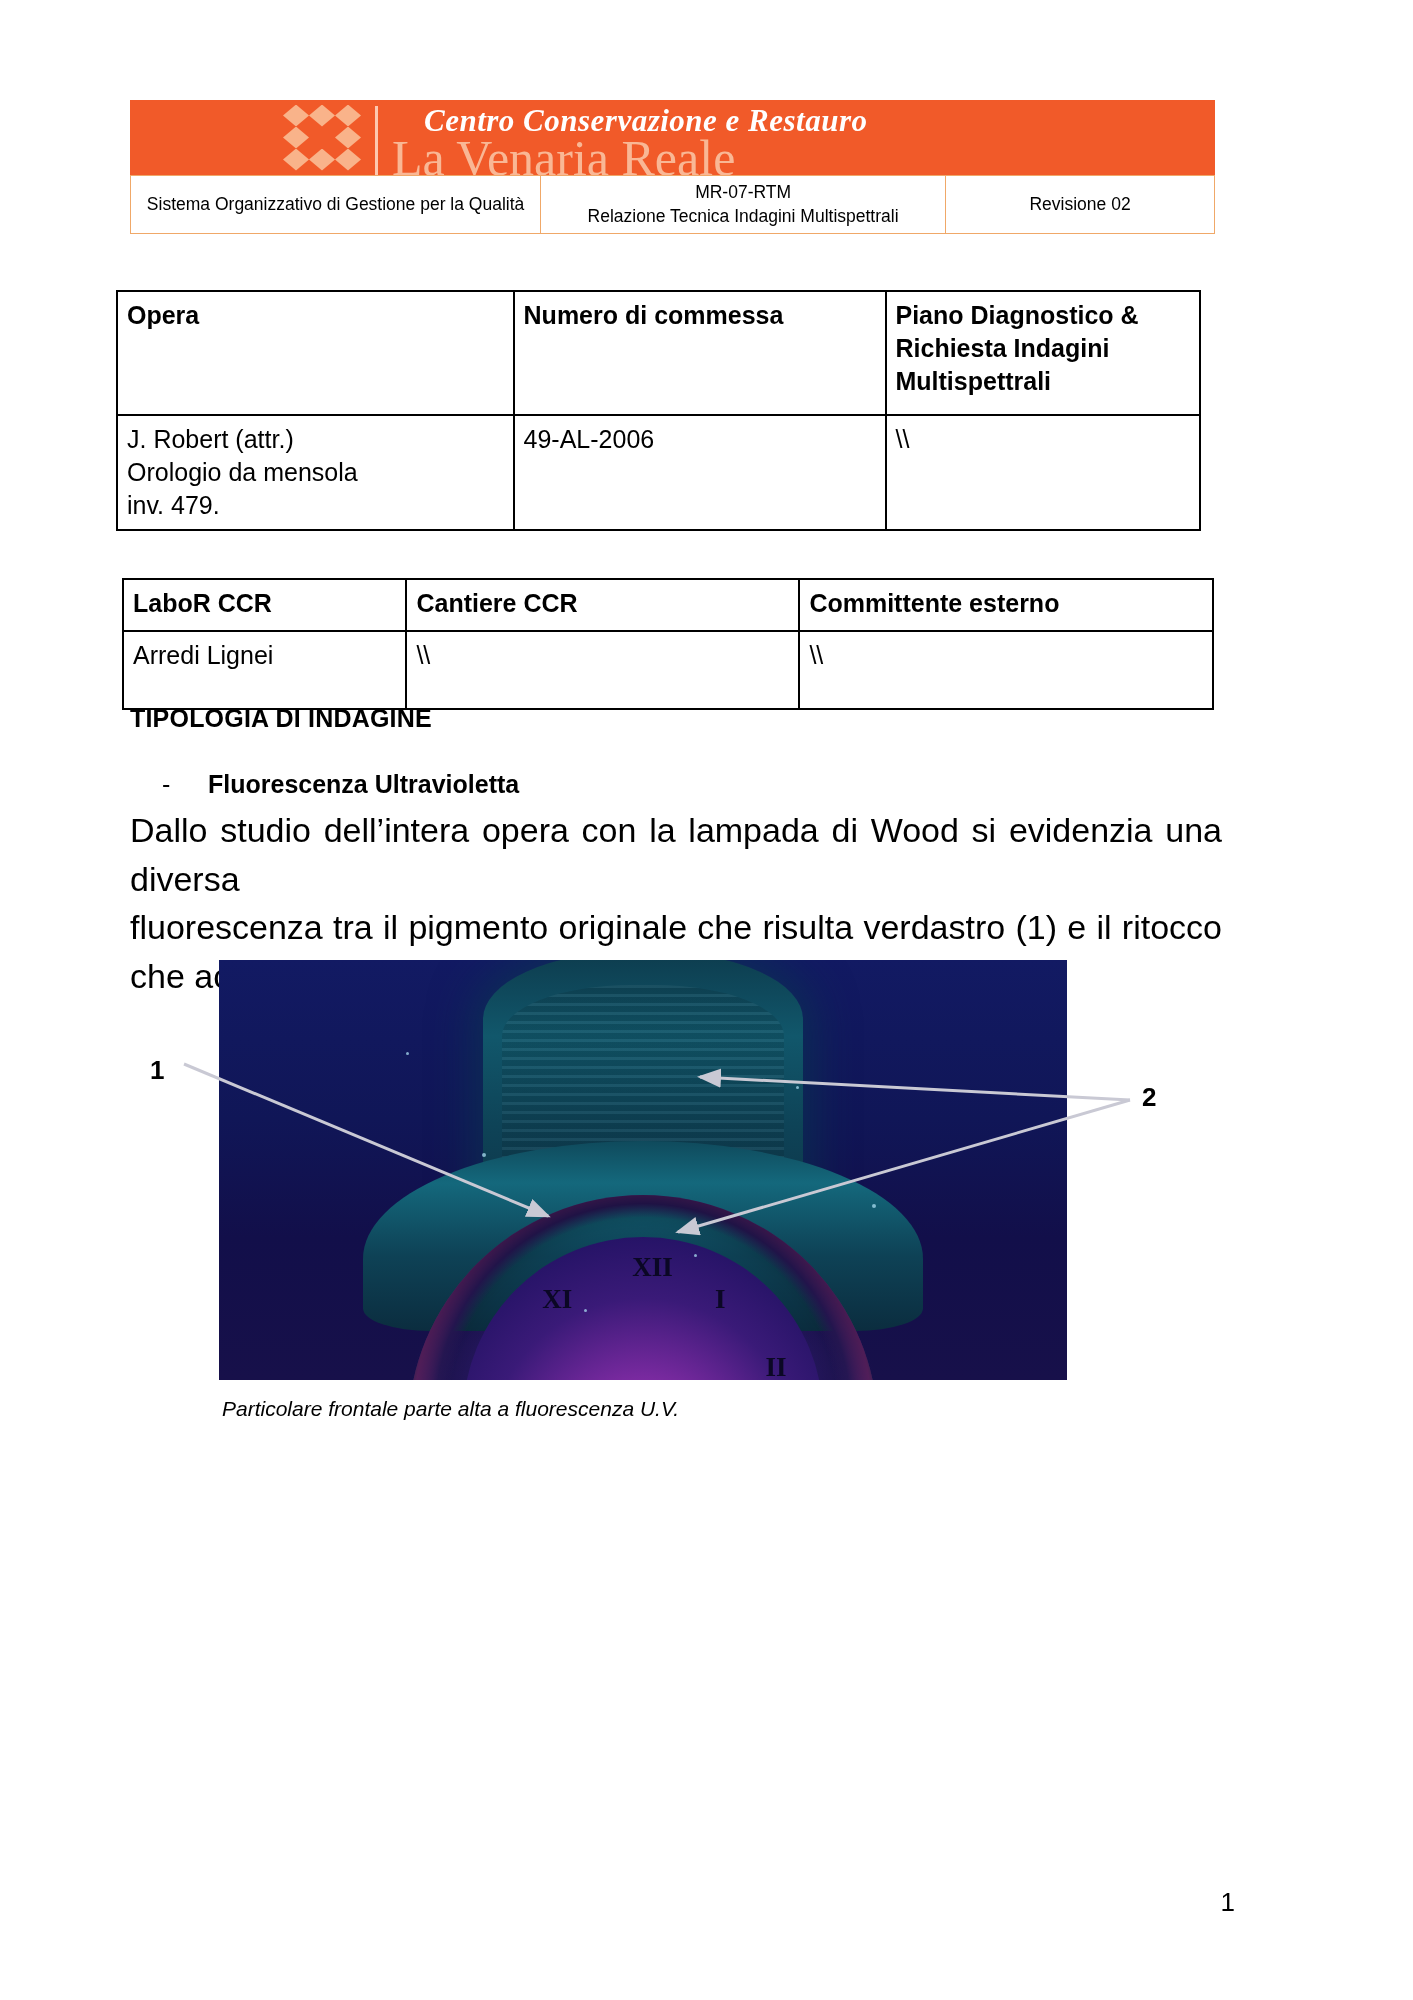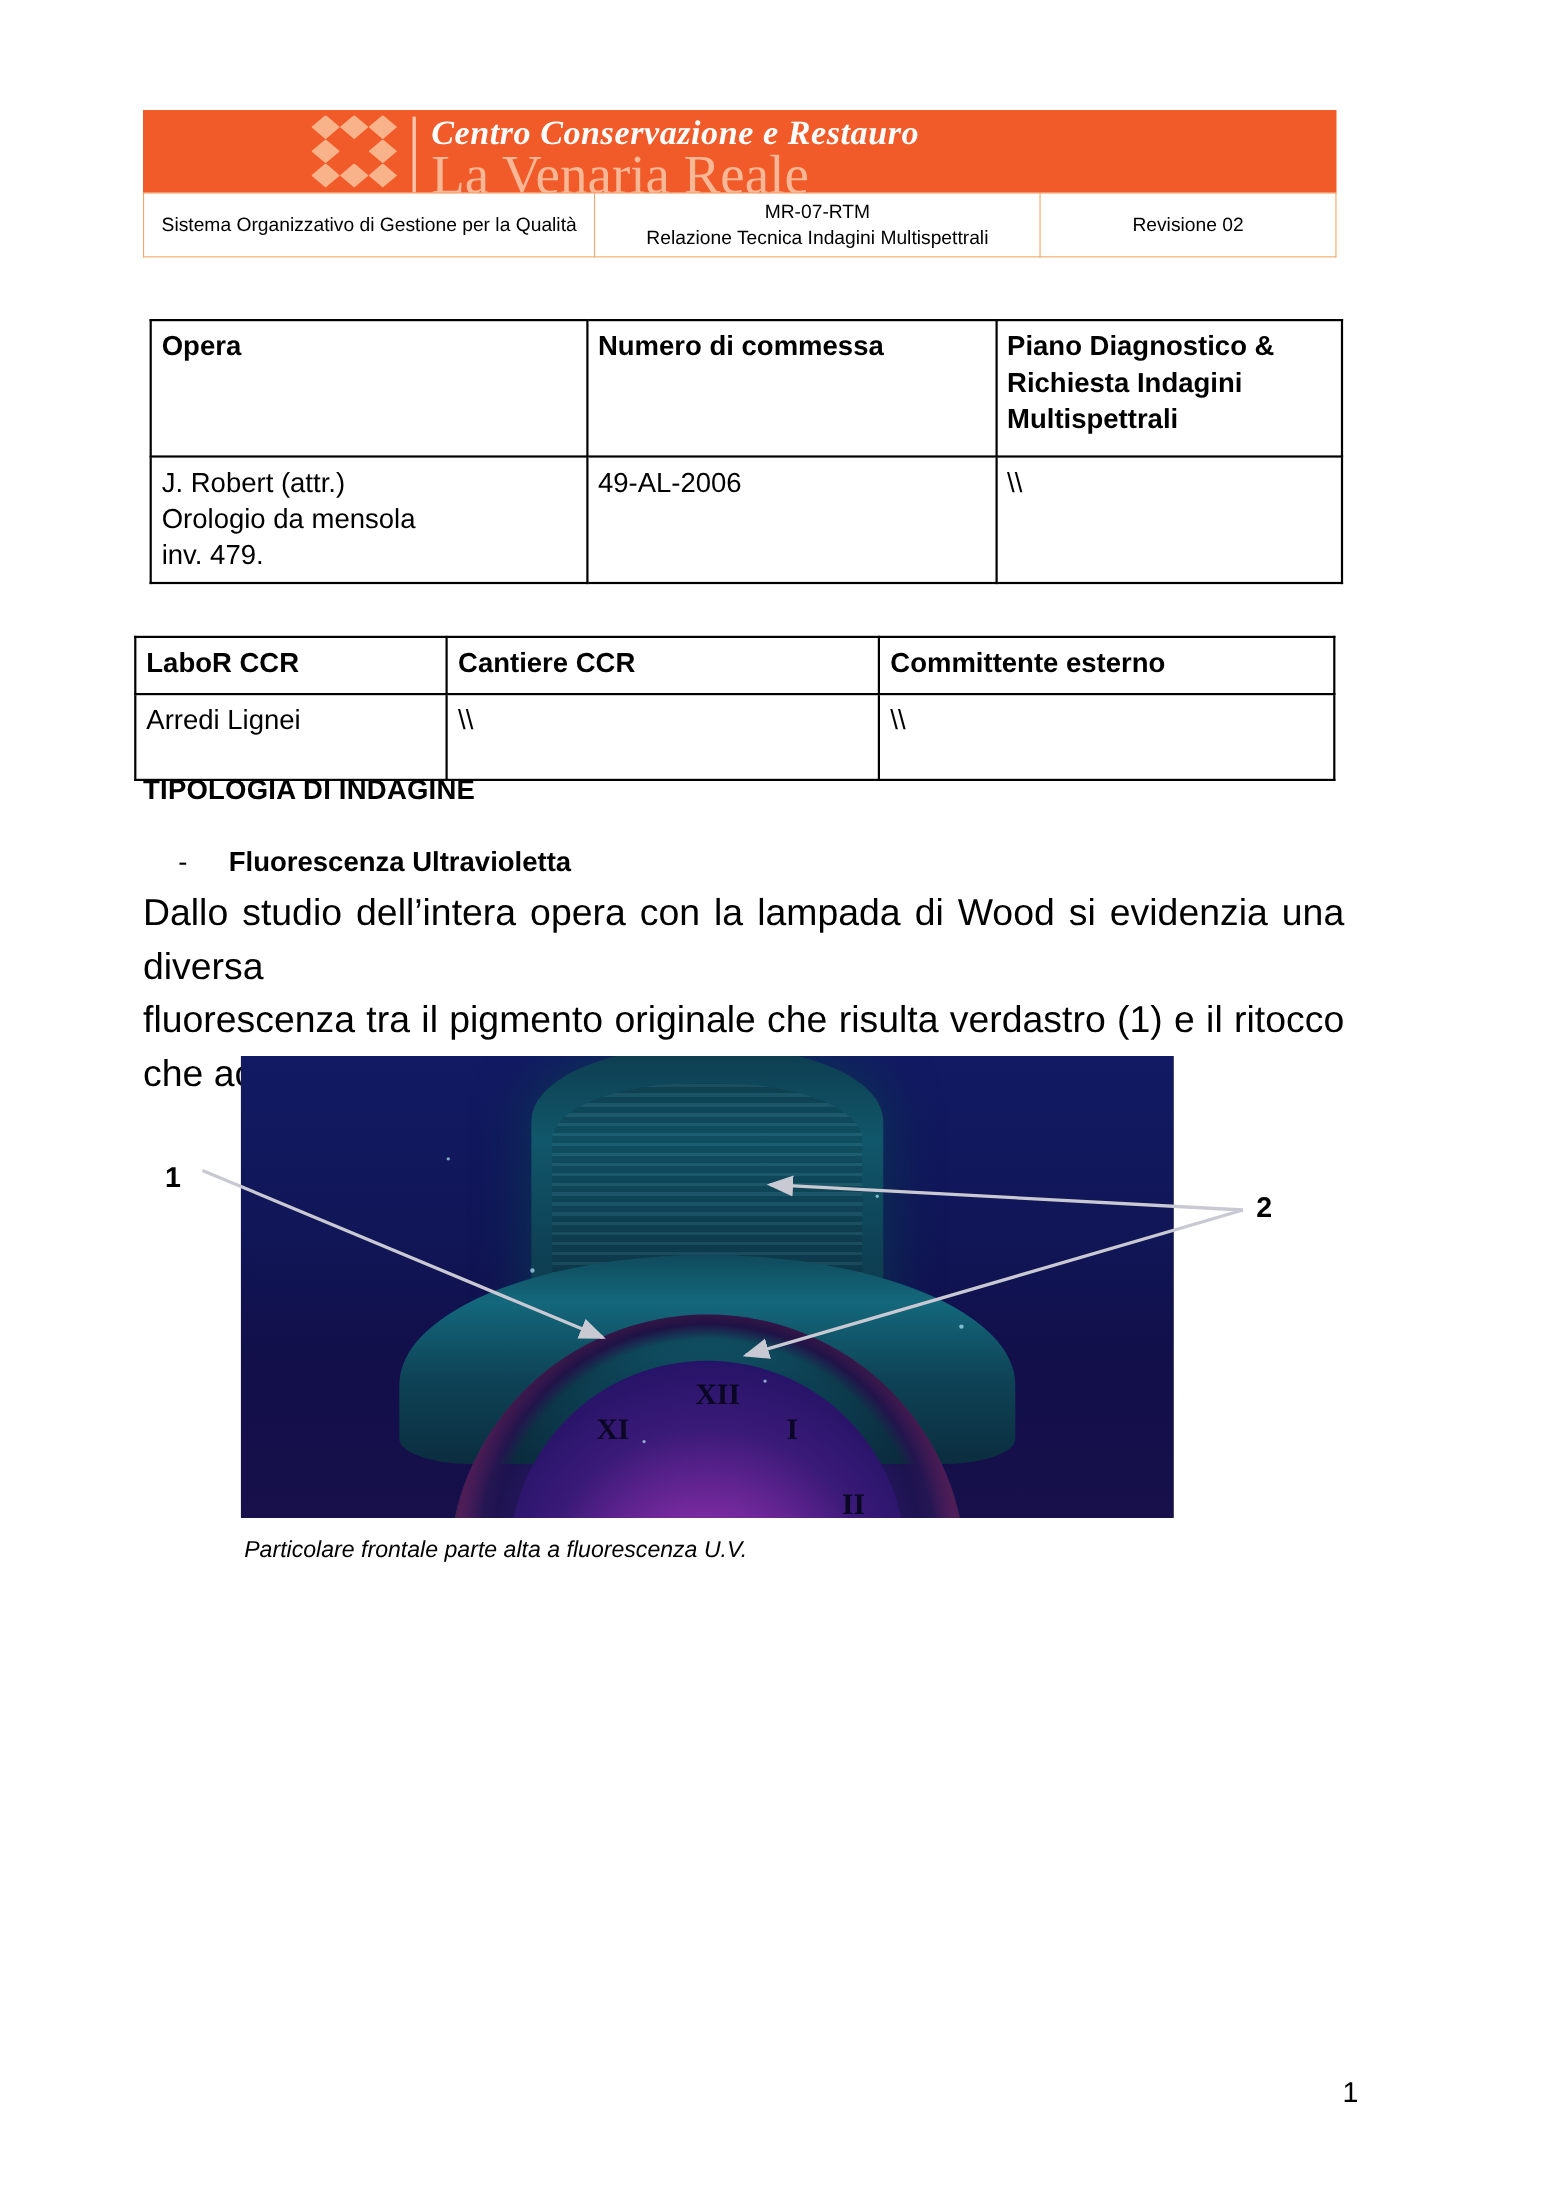--- a/index.html
+++ b/index.html
@@ -77,20 +77,21 @@
   .banner-line1 {
     font-family: "Liberation Serif", serif;
     font-style: italic;
     font-weight: bold;
     font-size: 31px;
     color: #ffffff;
     letter-spacing: 0.5px;
     line-height: 1;
     padding-top: 5px;
     white-space: nowrap;
+    margin-left: 32px;
   }
   .banner-line2 {
     font-family: "Liberation Serif", serif;
     font-size: 50px;
     color: #f9b795;
     line-height: 1;
     margin-top: -3px;
     white-space: nowrap;
   }
 
@@ -109,21 +110,21 @@
     padding: 5px 6px;
     height: 44px;
   }
   .hdr-c1 { width: 38%; }
   .hdr-c2 { width: 37.5%; margin-top: 24px; }
   .hdr-c3 { width: 24.5%; }
 
   
   .opera-table-wrap {
     position: absolute;
-    left: 136px;
+    left: 116px;
     top: 290px;
     width: 1085px;
   }
   table.doc-table {
     width: 100%;
     border-collapse: collapse;
     table-layout: fixed;
   }
   table.doc-table td {
     border: 2px solid #000000;

